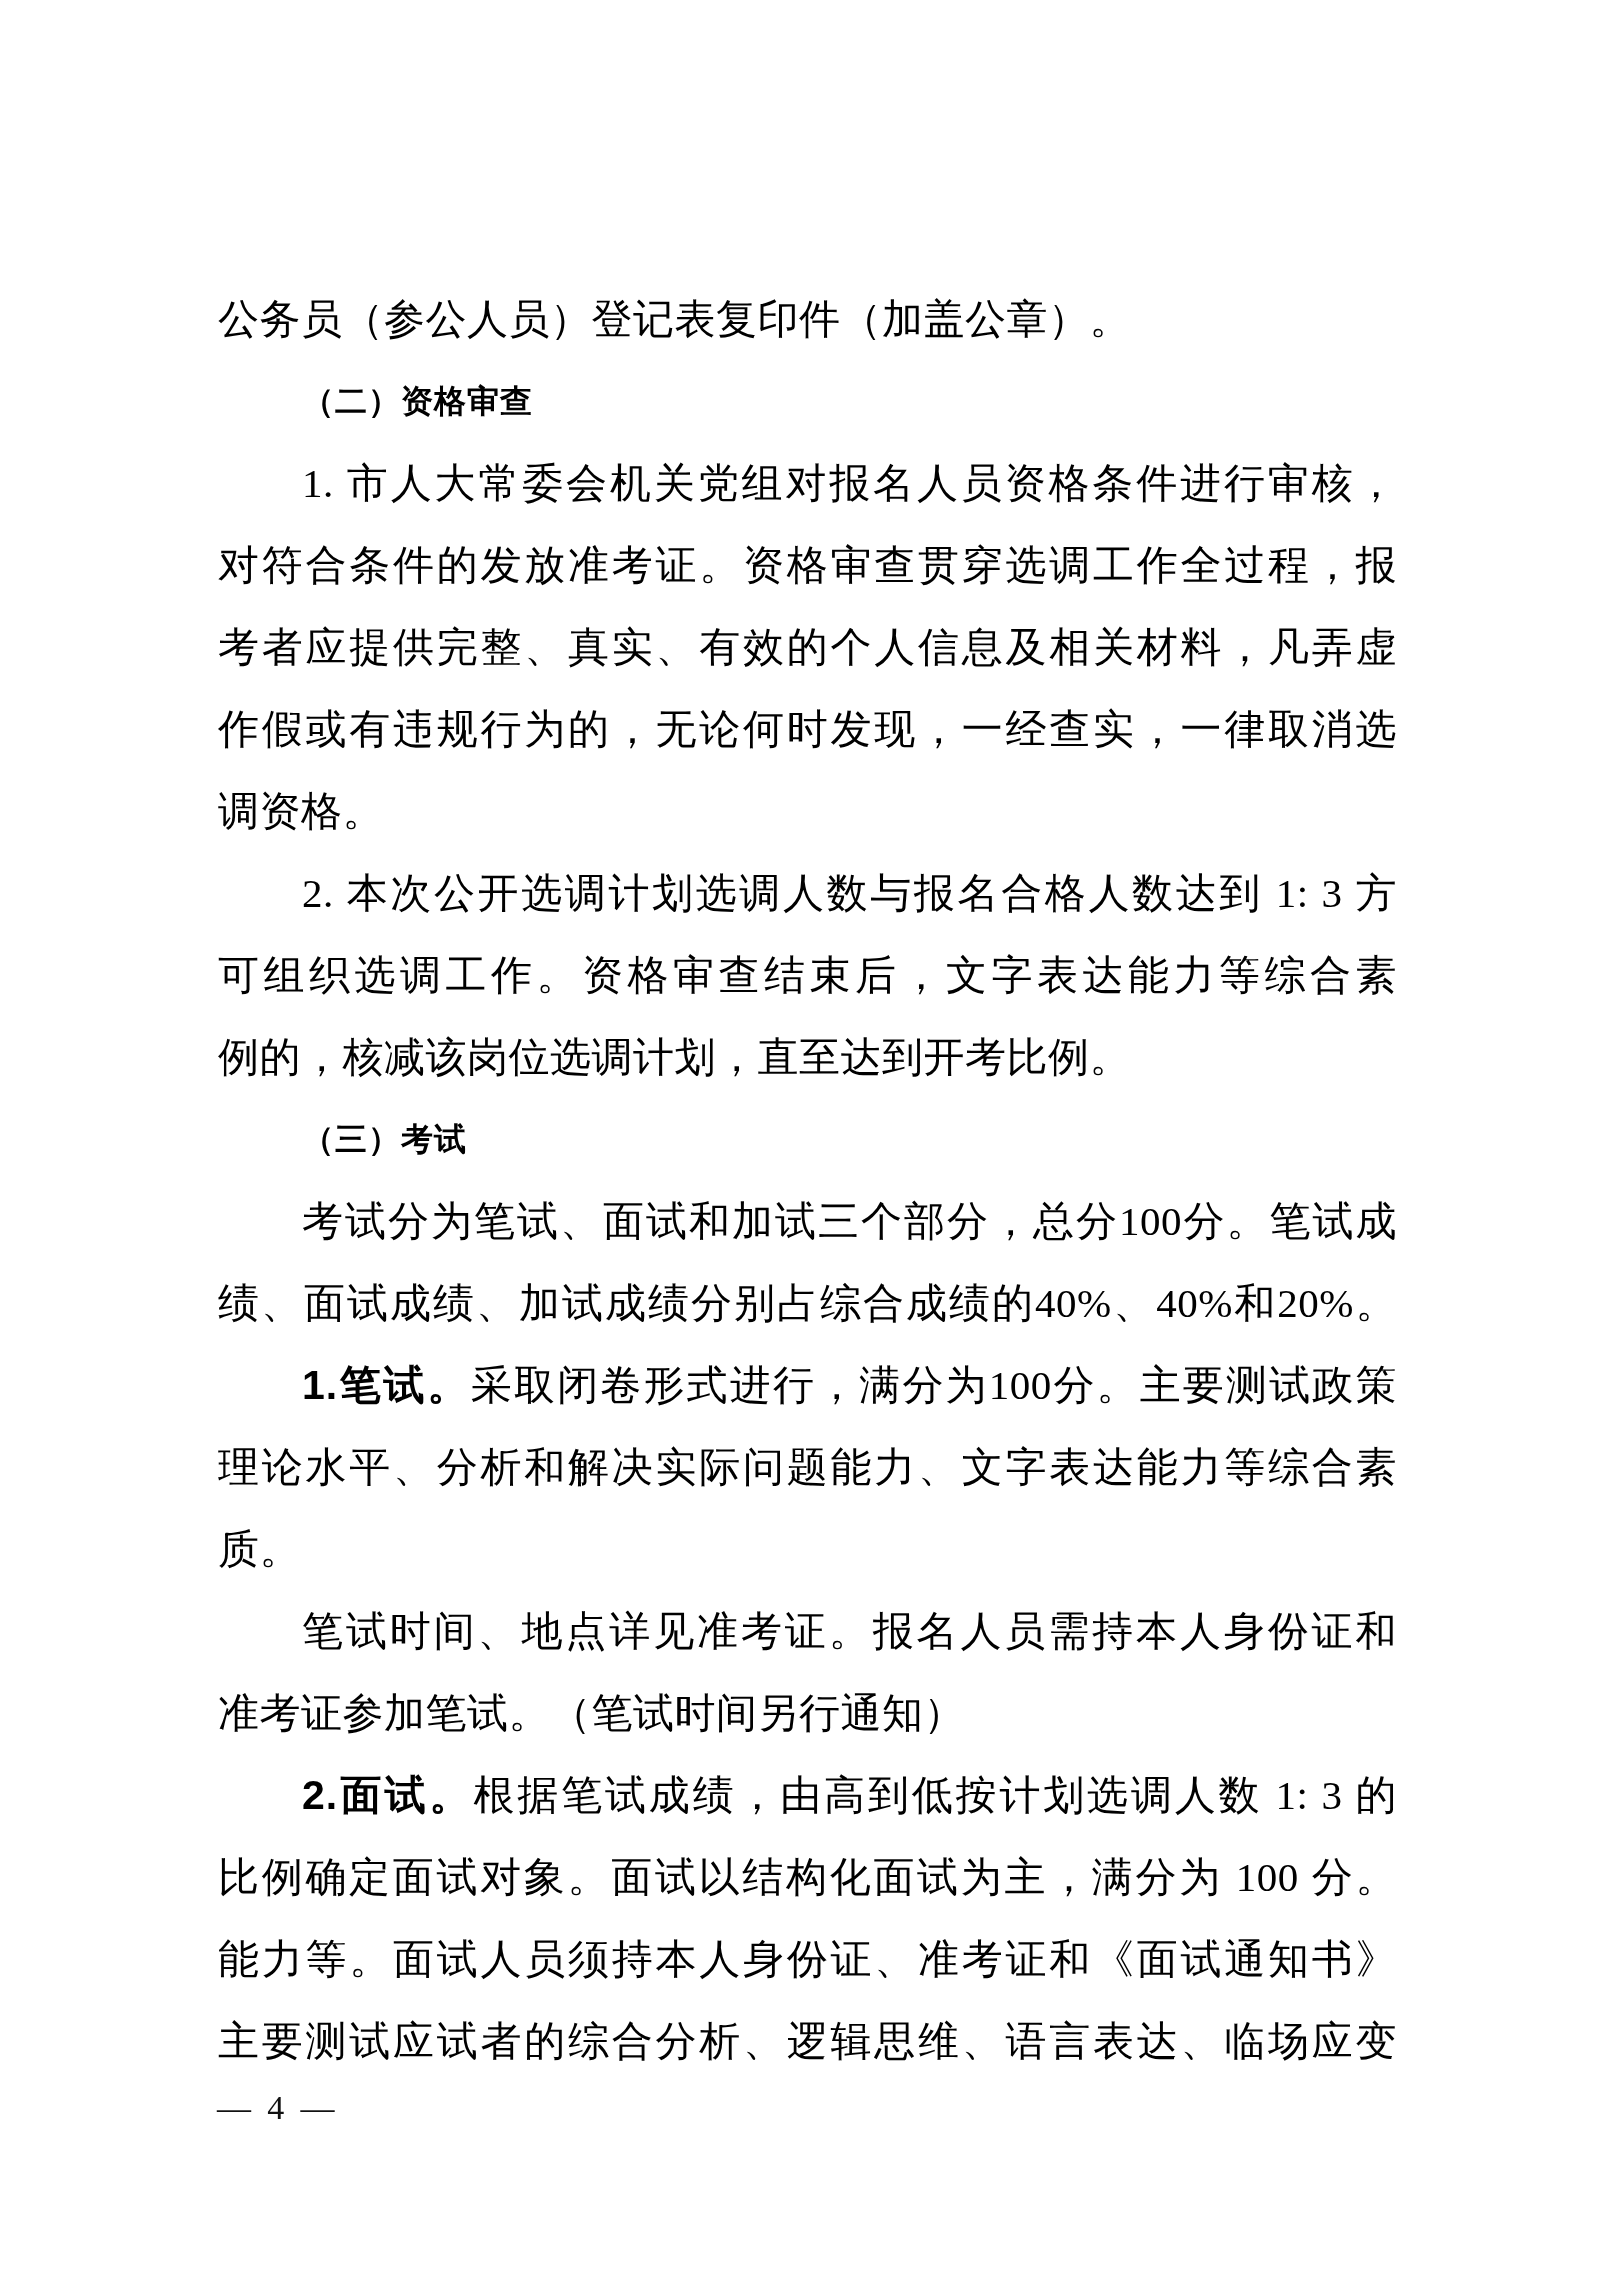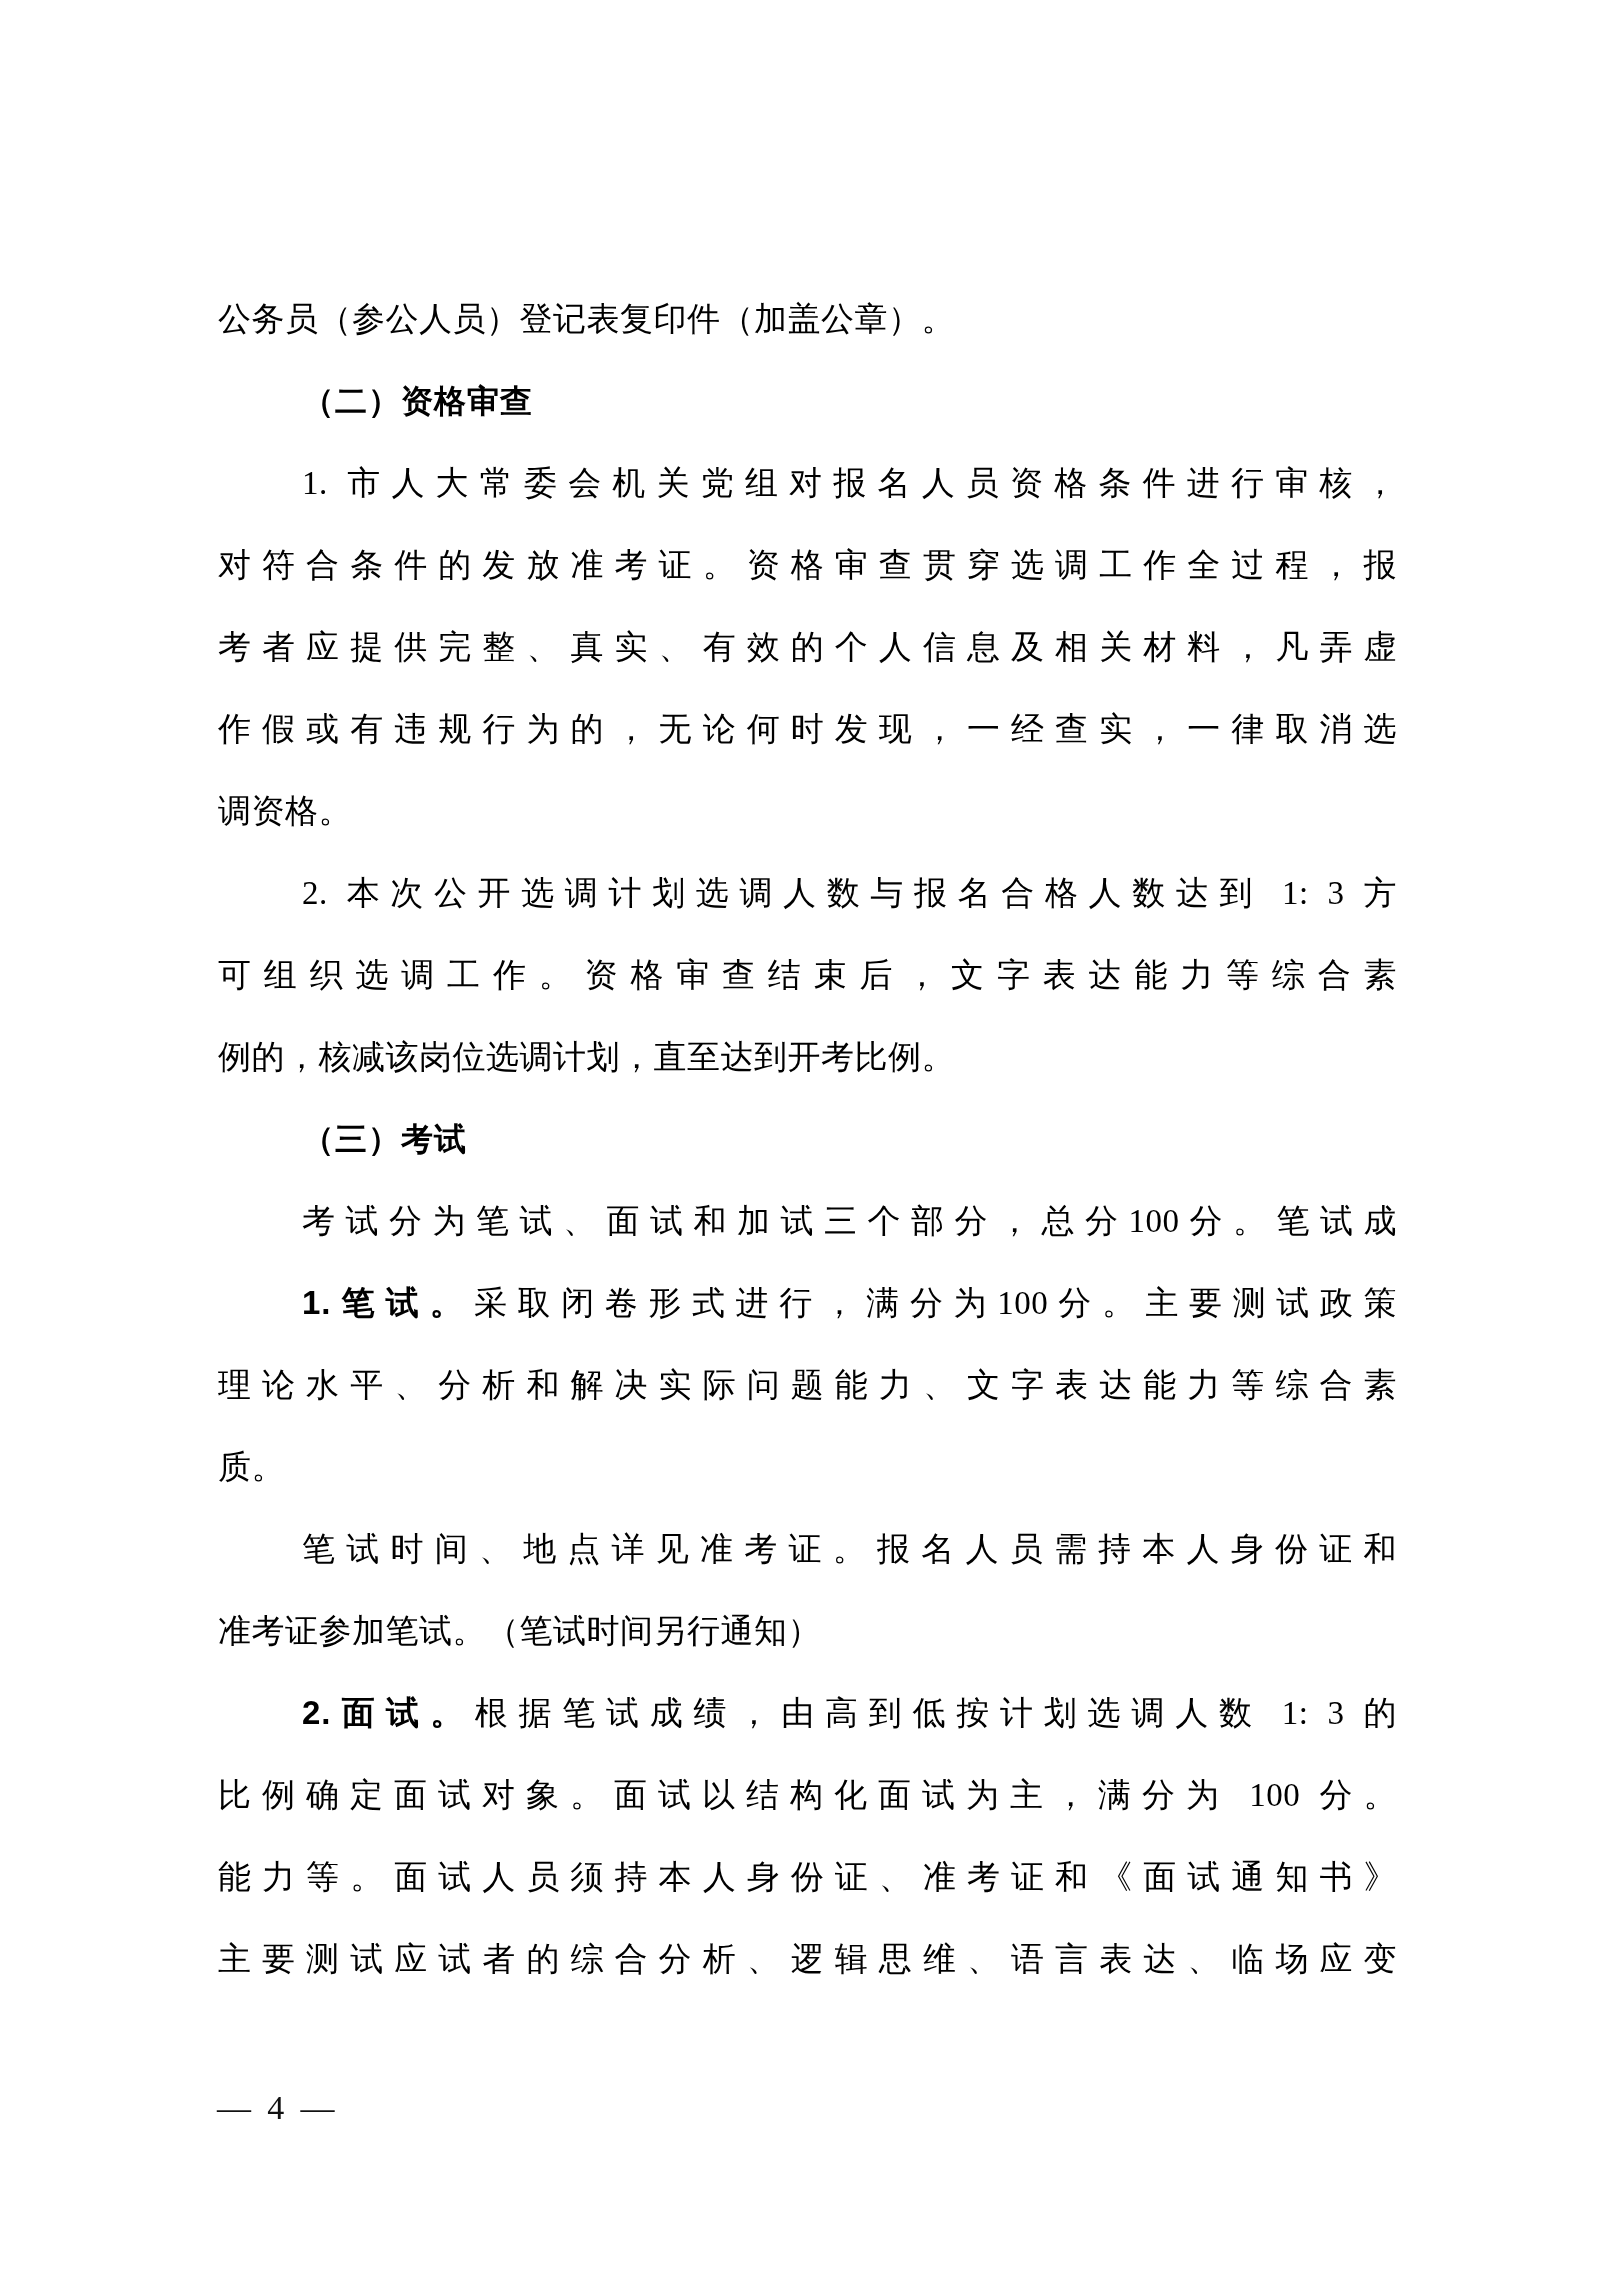--- a/index.html
+++ b/index.html
@@ -17,21 +17,21 @@
     font-family: "Liberation Serif", "DejaVu Serif", serif;
     color: #000000;
   }
   .doc-body {
     position: absolute;
     left: 218px;
     top: 278px;
     width: 1179px;
   }
   .line {
-    font-size: 33px;
+    font-size: 41px;
     line-height: 82px;
     height: 82px;
     white-space: normal;
     text-align: left;
     letter-spacing: 0.5px;
   }
   .line.fill {
     text-align: justify;
     text-align-last: justify;
   }
@@ -66,20 +66,21 @@
       <div class="line indent fill"><span>1. 市人大常委会机关党组对报名人员资格条件进行审核，</span></div>
       <div class="line fill"><span>对符合条件的发放准考证。资格审查贯穿选调工作全过程，报</span></div>
       <div class="line fill"><span>考者应提供完整、真实、有效的个人信息及相关材料，凡弄虚</span></div>
       <div class="line fill"><span>作假或有违规行为的，无论何时发现，一经查实，一律取消选</span></div>
       <div class="line"><span>调资格。</span></div>
       <div class="line indent fill"><span>2. 本次公开选调计划选调人数与报名合格人数达到 1: 3 方</span></div>
       <div class="line fill"><span>可组织选调工作。资格审查结束后，文字表达能力等综合素</span></div>
       <div class="line"><span>例的，核减该岗位选调计划，直至达到开考比例。</span></div>
       <div class="line indent heading"><span class="seg-bold">（三）考试</span></div>
       <div class="line indent fill"><span>考试分为笔试、面试和加试三个部分，总分100分。笔试成</span></div>
+      <div class="line fill"><span>绩、面试成绩、加试成绩分别占综合成绩的40%、40%和20%。</span></div>
       <div class="line indent fill"><span class="seg-bold">1.笔试。</span><span>采取闭卷形式进行，满分为100分。主要测试政策</span></div>
       <div class="line fill"><span>理论水平、分析和解决实际问题能力、文字表达能力等综合素</span></div>
       <div class="line"><span>质。</span></div>
       <div class="line indent fill"><span>笔试时间、地点详见准考证。报名人员需持本人身份证和</span></div>
       <div class="line"><span>准考证参加笔试。（笔试时间另行通知）</span></div>
       <div class="line indent fill"><span class="seg-bold">2.面试。</span><span>根据笔试成绩，由高到低按计划选调人数 1: 3 的</span></div>
       <div class="line fill"><span>比例确定面试对象。面试以结构化面试为主，满分为 100 分。</span></div>
       <div class="line fill"><span>能力等。面试人员须持本人身份证、准考证和《面试通知书》</span></div>
       <div class="line fill"><span>主要测试应试者的综合分析、逻辑思维、语言表达、临场应变</span></div>
     </div>

